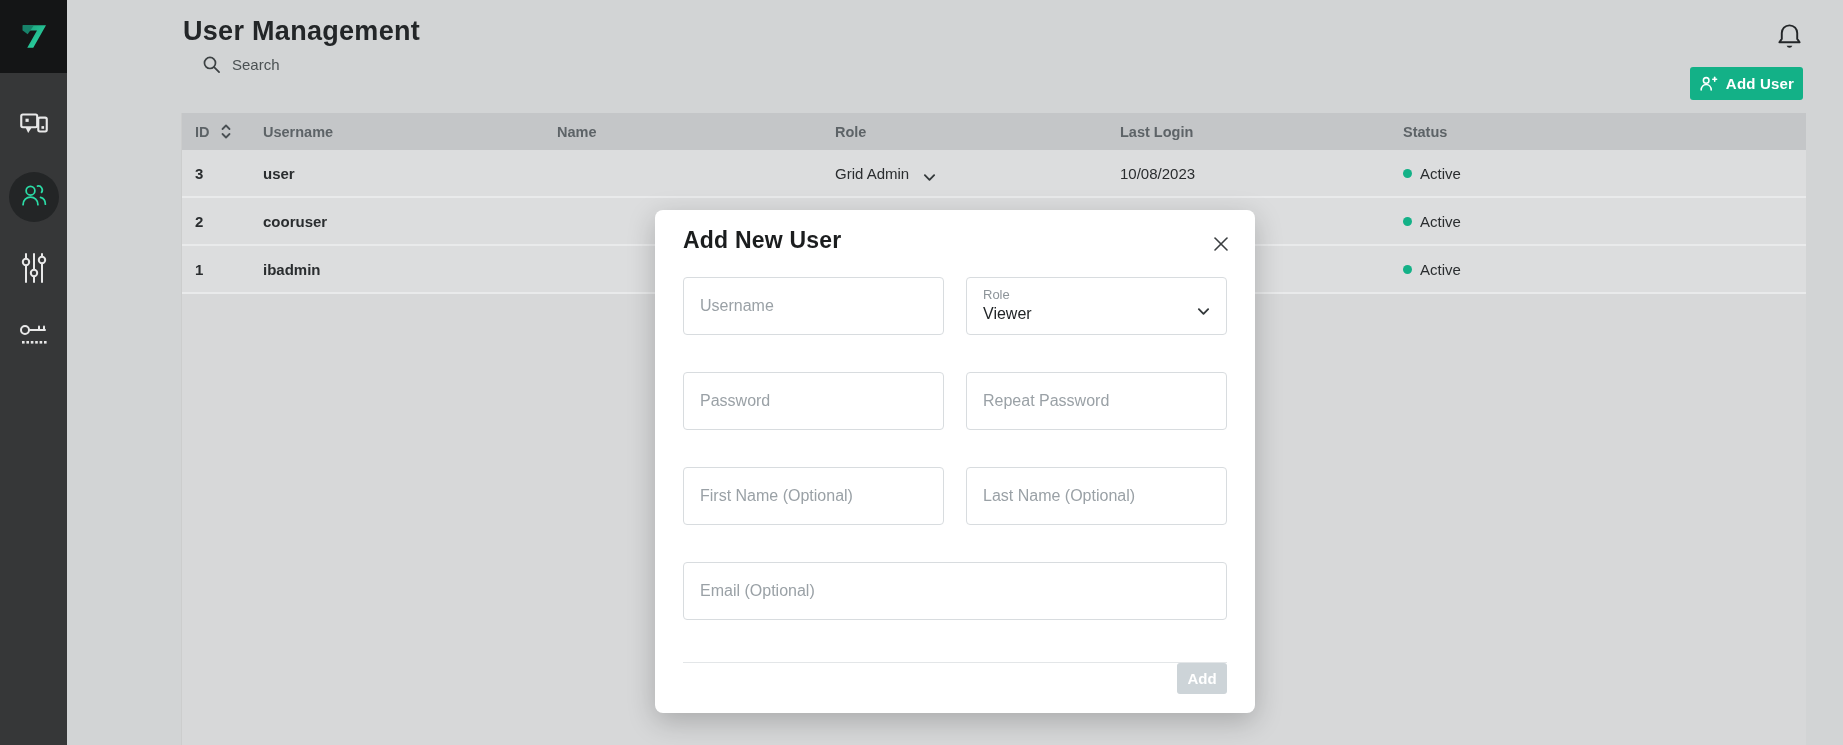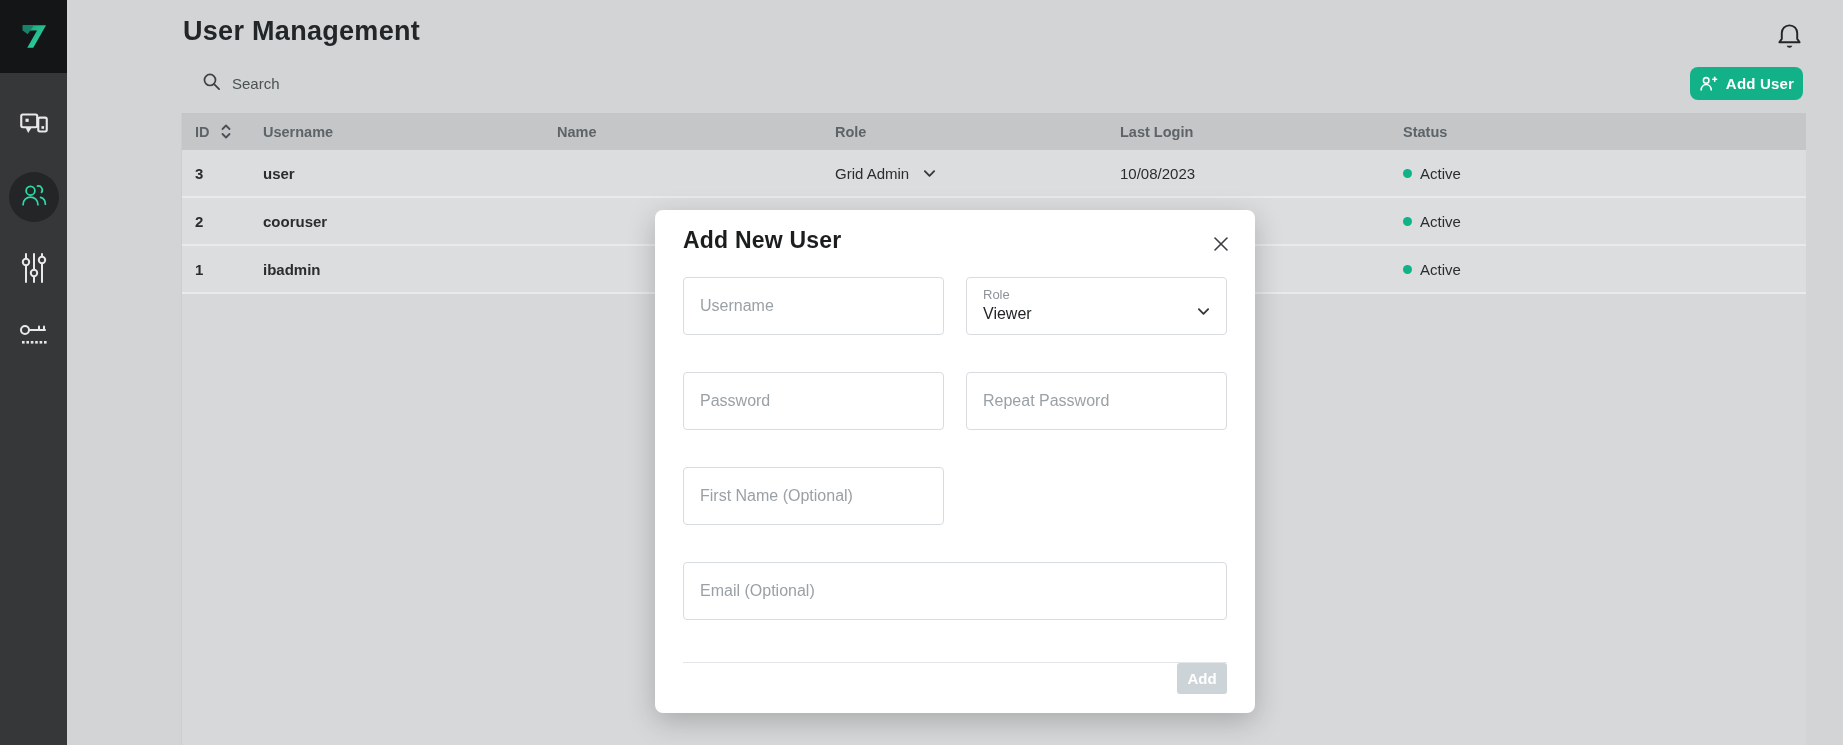--- a/index.html
+++ b/index.html
@@ -14,39 +14,39 @@
   .nav-users{top:171px;height:52px;}
   .nav-users .circle{width:50px;height:50px;border-radius:50%;background:#232526;display:flex;align-items:center;justify-content:center;}
   .nav-sliders{top:248px;height:44px;}
   .nav-key{top:318px;height:40px;}
 
   
   .page-title{position:absolute;left:183px;top:16px;font-size:27px;font-weight:700;color:#232628;letter-spacing:.3px;margin:0;}
   .bell-btn{position:absolute;left:1772px;top:18px;width:34px;height:36px;display:flex;align-items:center;justify-content:center;cursor:pointer;background:none;border:none;padding:0;}
 
   
-  .search-wrap{position:absolute;left:202px;top:67px;display:flex;align-items:center;height:32px;}
+  .search-wrap{position:absolute;left:202px;top:55px;display:flex;align-items:flex-start;height:32px;}
   .search-wrap input{border:none;background:transparent;outline:none;font-size:15px;color:#3c4143;
     font-family:"Liberation Sans", sans-serif;margin-left:9px;width:220px;}
   .search-wrap input::placeholder{color:#4b5153;opacity:1;}
-  .add-user-btn{position:absolute;left:1690px;top:67px;width:113px;height:33px;background:#13b187;border:none;border-radius:8px;
+  .add-user-btn{position:absolute;left:1690px;top:67px;width:113px;height:33px;background:#13b187;border:none;border-radius:3px;
     color:#fff;font-size:15px;font-weight:700;display:flex;align-items:center;justify-content:center;gap:8px;cursor:pointer;
     font-family:"Liberation Sans", sans-serif;letter-spacing:.2px;}
 
   
   .table-container{position:absolute;left:181px;top:113px;width:1625px;bottom:0;background:#d7d8d9;border-left:1px solid rgba(0,0,0,.05);}
   .trow{display:grid;grid-template-columns:68px 294px 278px 285px 283px 1fr;align-items:center;}
   .thead{height:37px;background:#c4c6c8;color:#5d6367;font-size:14.5px;font-weight:700;}
   .tbody .trow{height:48px;background:#dcddde;border-bottom:2px solid #e9eaeb;color:#2a2d2f;font-size:15px;}
   .cell{padding-left:13px;display:flex;align-items:center;gap:8px;overflow:hidden;white-space:nowrap;}
   .cell.id{}
   .cell .uname{font-weight:700;}
   .cell .idnum{font-weight:700;}
   .sort-ic{margin-left:2px;display:inline-flex;cursor:pointer;}
-  .role-select{display:inline-flex;align-items:center;gap:14px;cursor:pointer;}
+  .role-select{display:inline-flex;align-items:flex-end;gap:14px;cursor:pointer;}
   .status-dot{width:9px;height:9px;border-radius:50%;background:#13b187;display:inline-block;}
 
   
   .modal{position:absolute;left:655px;top:210px;width:600px;height:503px;background:#fff;border-radius:8px;
     box-shadow:0 8px 28px rgba(0,0,0,.22);z-index:10;padding:0 28px;}
   .modal-title{margin:17px 0 0;font-size:23px;font-weight:700;color:#1b1d1e;letter-spacing:.2px;}
   .modal-close{position:absolute;right:22px;top:22px;width:24px;height:24px;background:none;border:none;cursor:pointer;
     display:flex;align-items:center;justify-content:center;padding:0;}
   .form-grid{margin-top:23px;display:grid;grid-template-columns:1fr 1fr;column-gap:22px;row-gap:37px;}
   .field{height:58px;border:1px solid #d8dcdf;border-radius:4px;background:#fff;width:100%;}
@@ -269,20 +269,21 @@
         <svg width="13" height="9" viewBox="0 0 14 9" fill="none" stroke="#33383a" stroke-width="2" stroke-linecap="round" stroke-linejoin="round">
           <path d="M2 2 L7 7 L12 2"></path>
         </svg>
       </span>
     </div>
 
     <input class="field" type="text" placeholder="Password" style="">
     <input class="field" type="text" placeholder="Repeat Password" style="">
 
     <input class="field" type="text" placeholder="First Name (Optional)" style="">
+    <input class="field" type="text" placeholder="Last Name (Optional)" style="">
 
     <input class="field full" type="text" placeholder="Email (Optional)" style="">
   </div>
 
   <div class="modal-divider"></div>
   <div class="modal-footer">
     <button class="add-btn" disabled="">Add</button>
   </div>
 </div>
 

